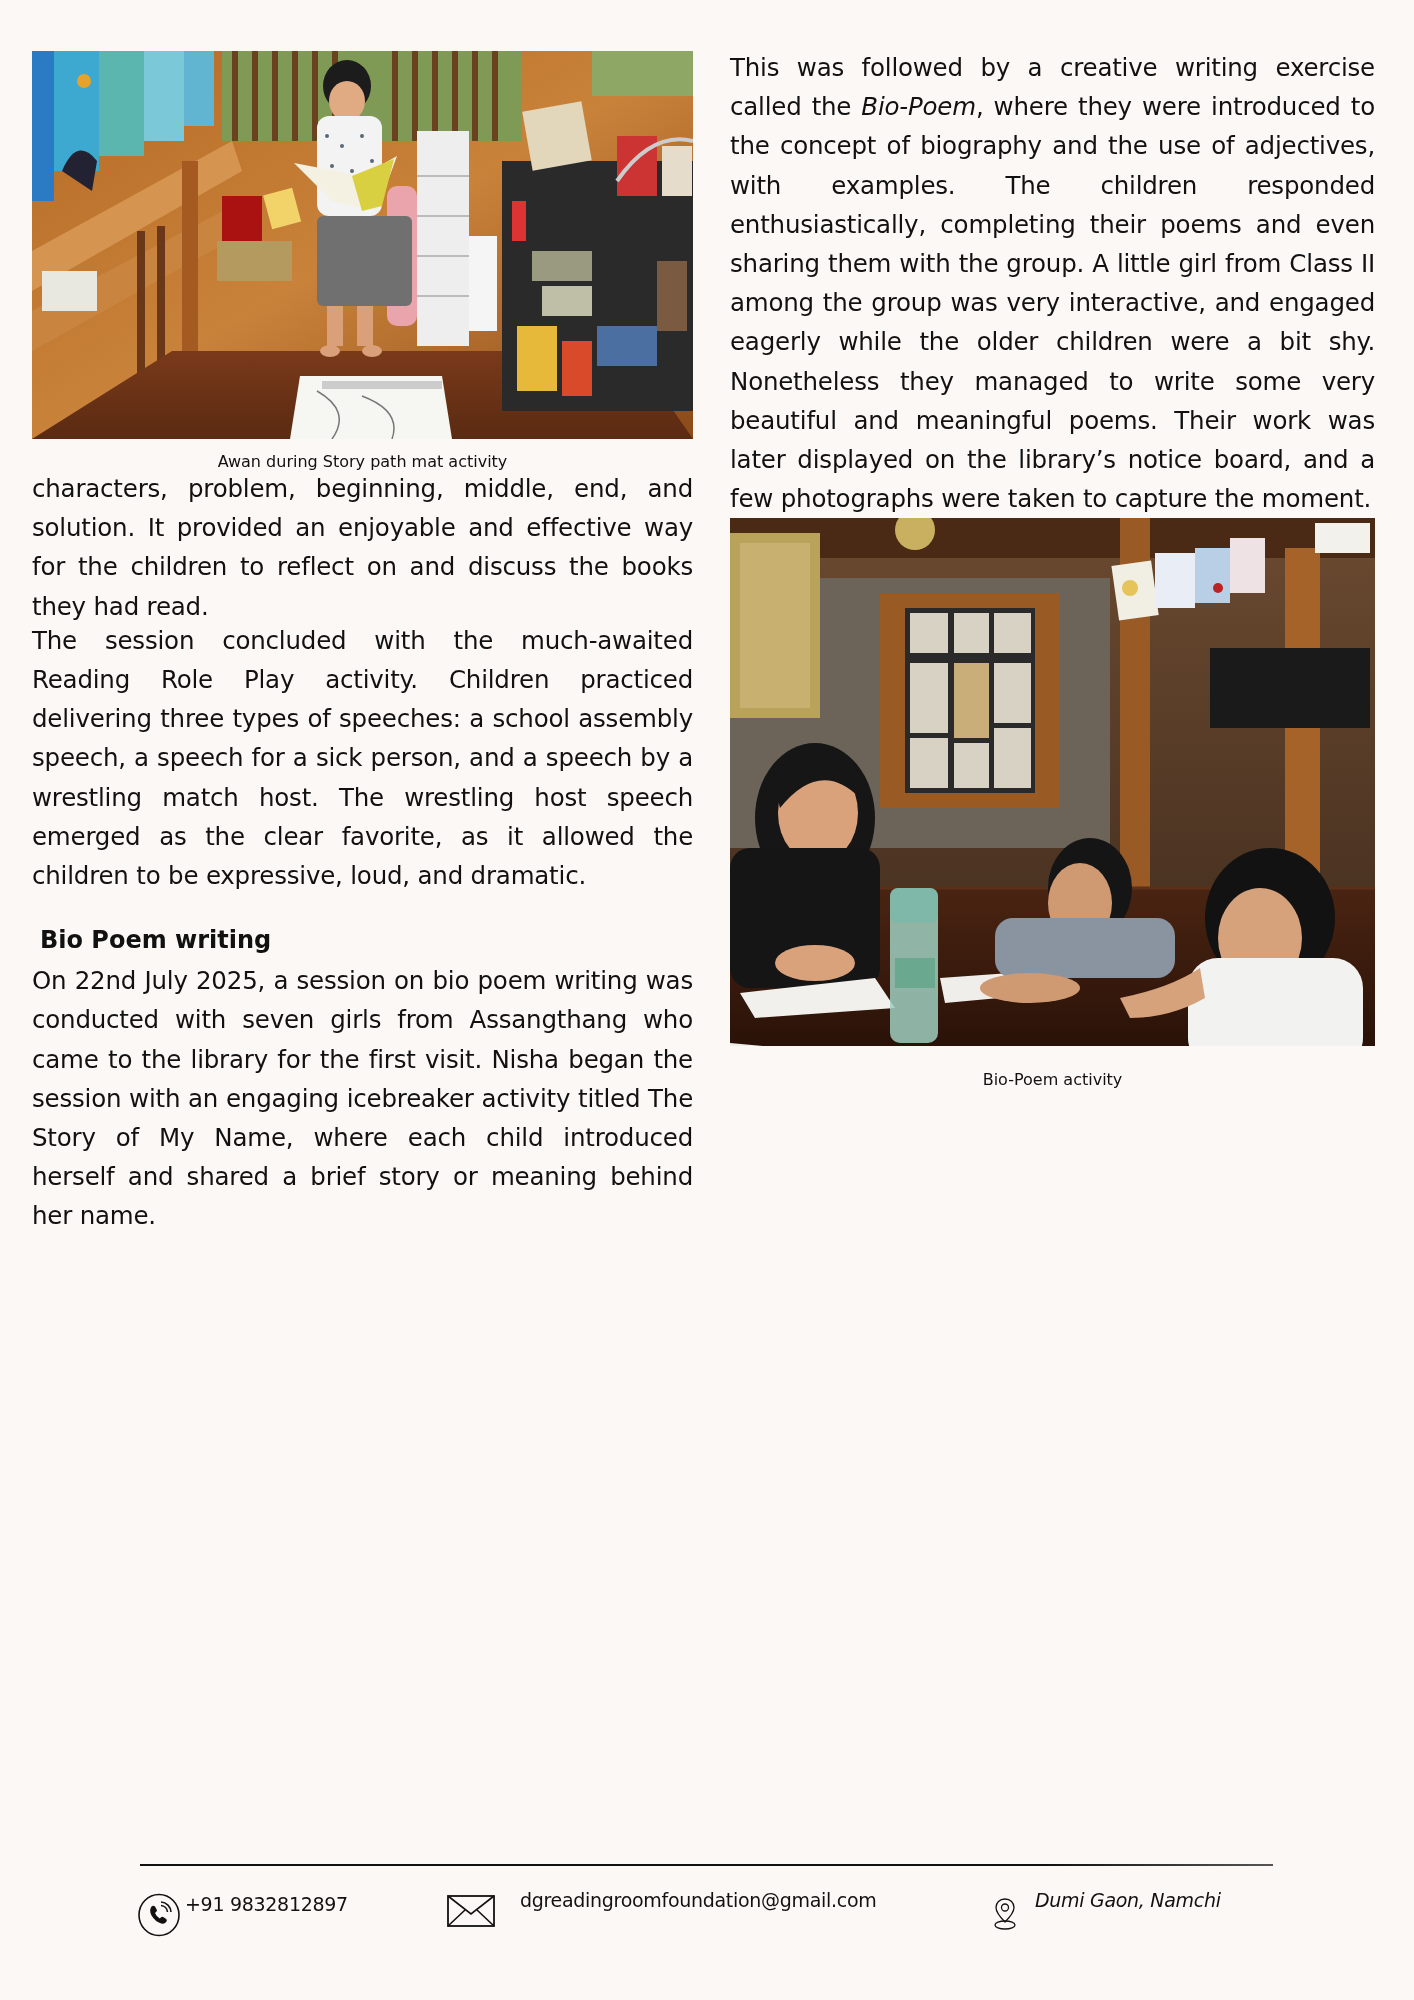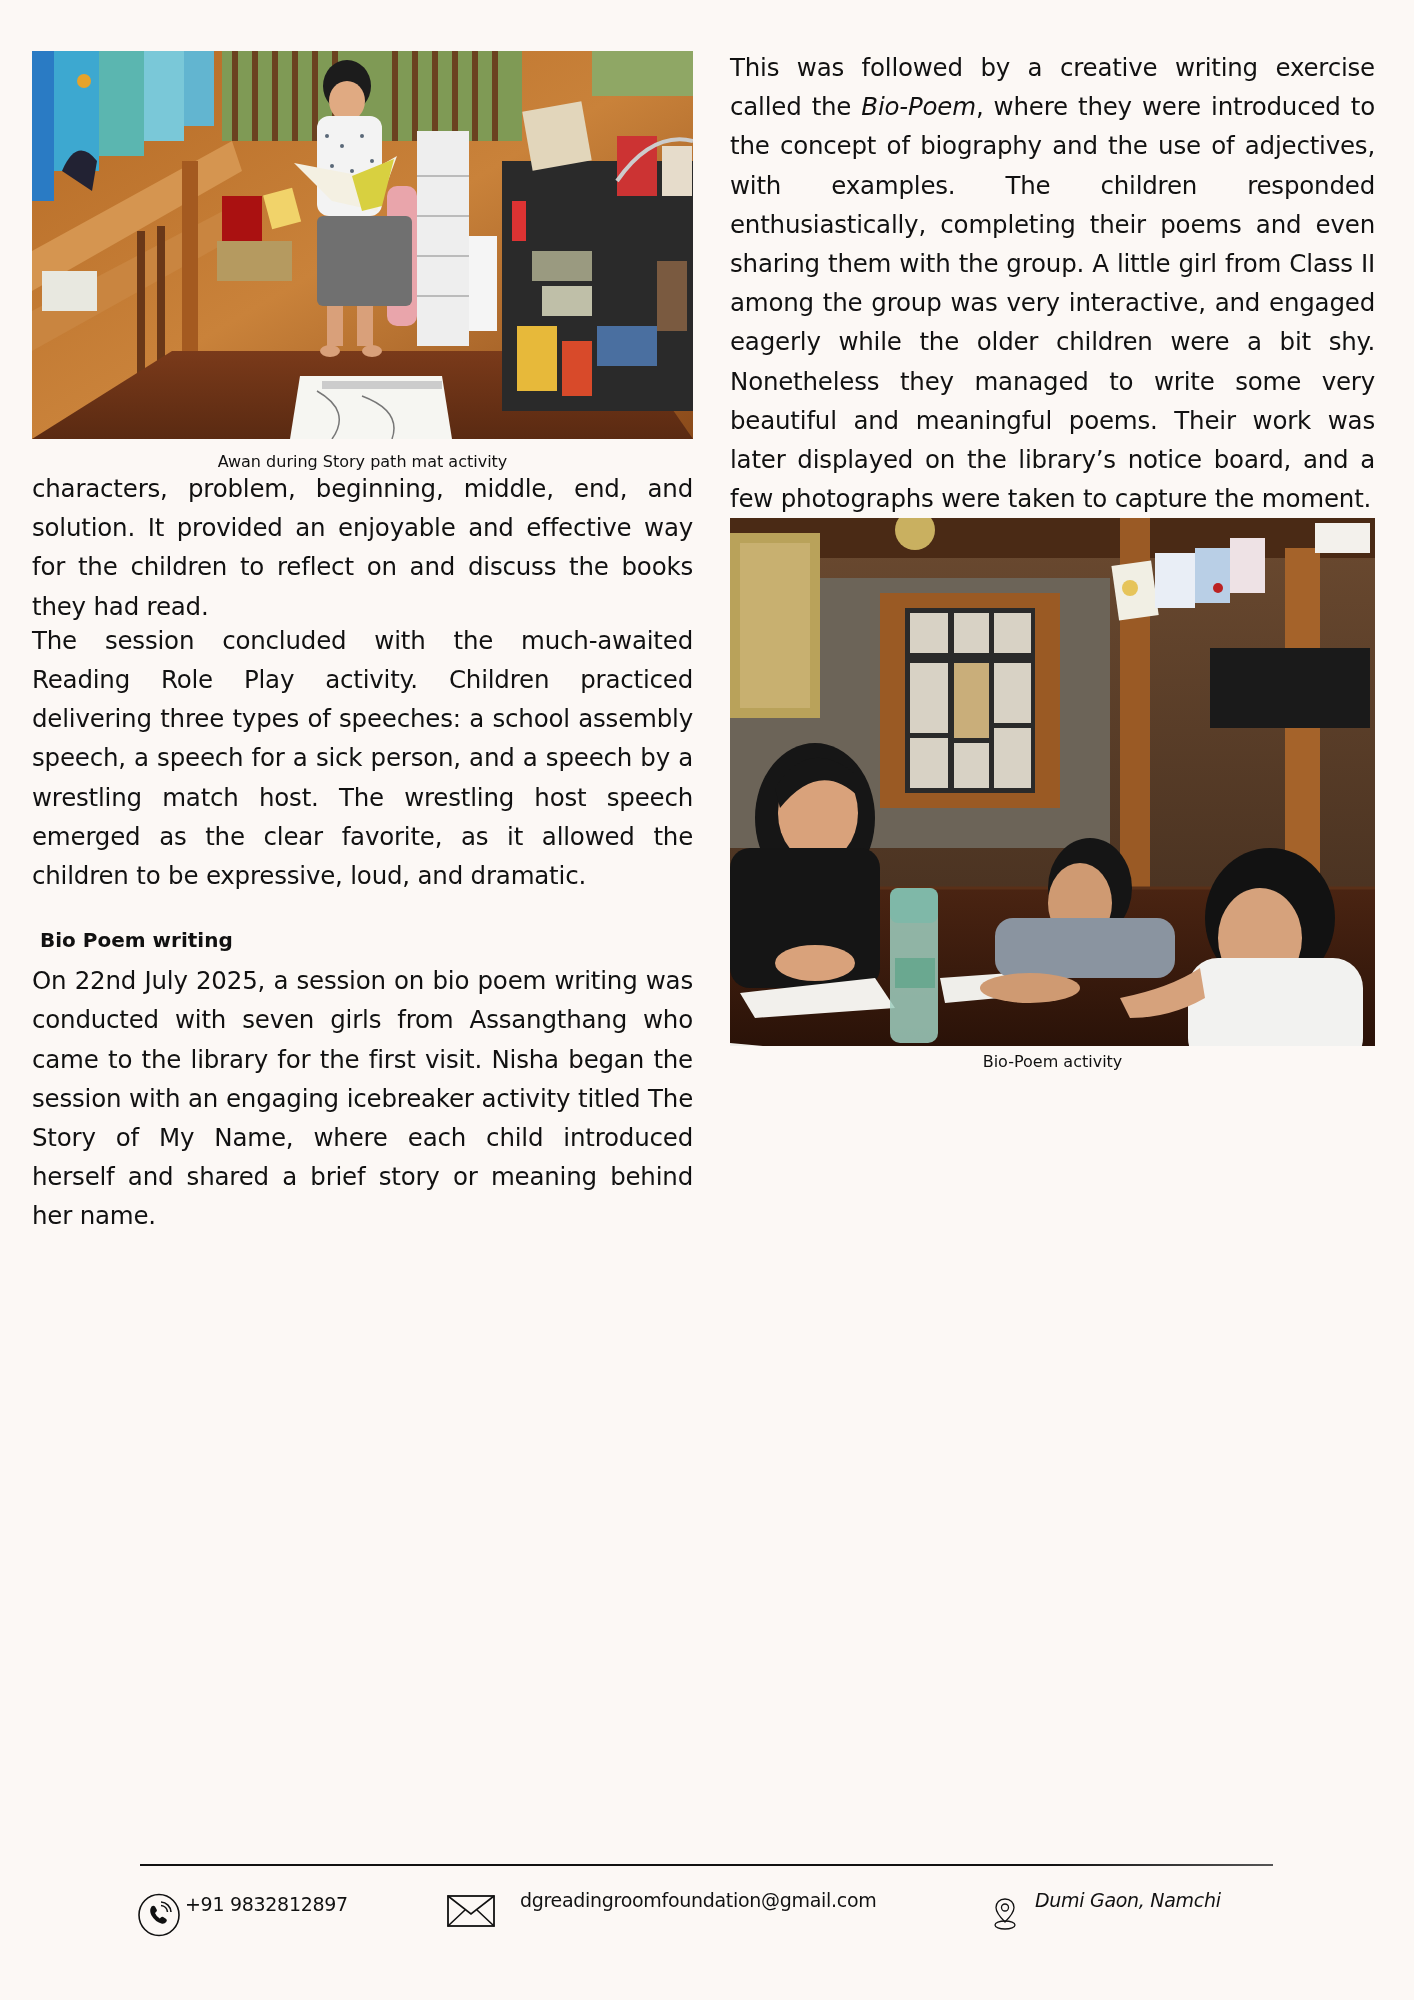--- a/index.html
+++ b/index.html
@@ -38,34 +38,34 @@
       width: 100%;
       height: 100%;
     }
     .photo-1 { width: 661px; height: 388px; }
     .photo-2 { width: 645px; height: 528px; }
     .caption {
       text-align: center;
       font-size: 16px;
       line-height: 20px;
       color: #111;
-      margin-top: 6px;
+      margin-top: 24px;
     }
     .caption-1 { margin-top: 13px; margin-bottom: 2px; }
     .para {
       font-size: 24.5px;
       line-height: 39.2px;
       text-align: justify;
       margin: 0;
       letter-spacing: -0.2px;
     }
     .para.tight-top { margin-top: -5px; }
     .heading {
       font-weight: bold;
-      font-size: 20px;
+      font-size: 24px;
       line-height: 30px;
       margin: 30px 0 6px 8px;
     }
     .para-right { }
     em { font-style: italic; }
 
     
     .footer-rule {
       position: absolute;
       left: 140px;

